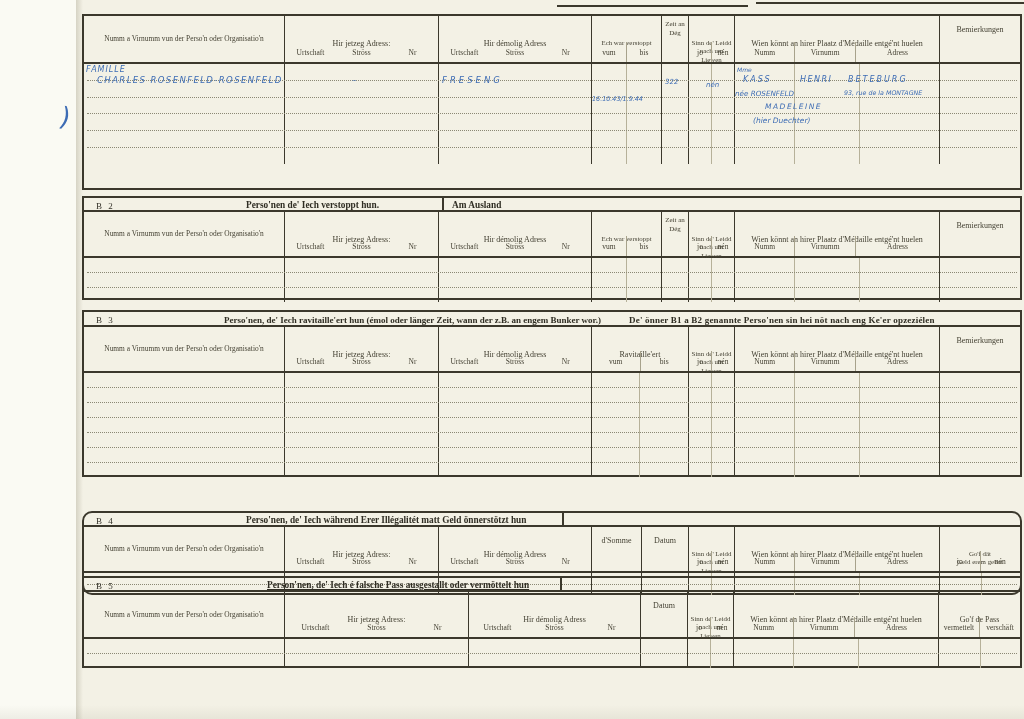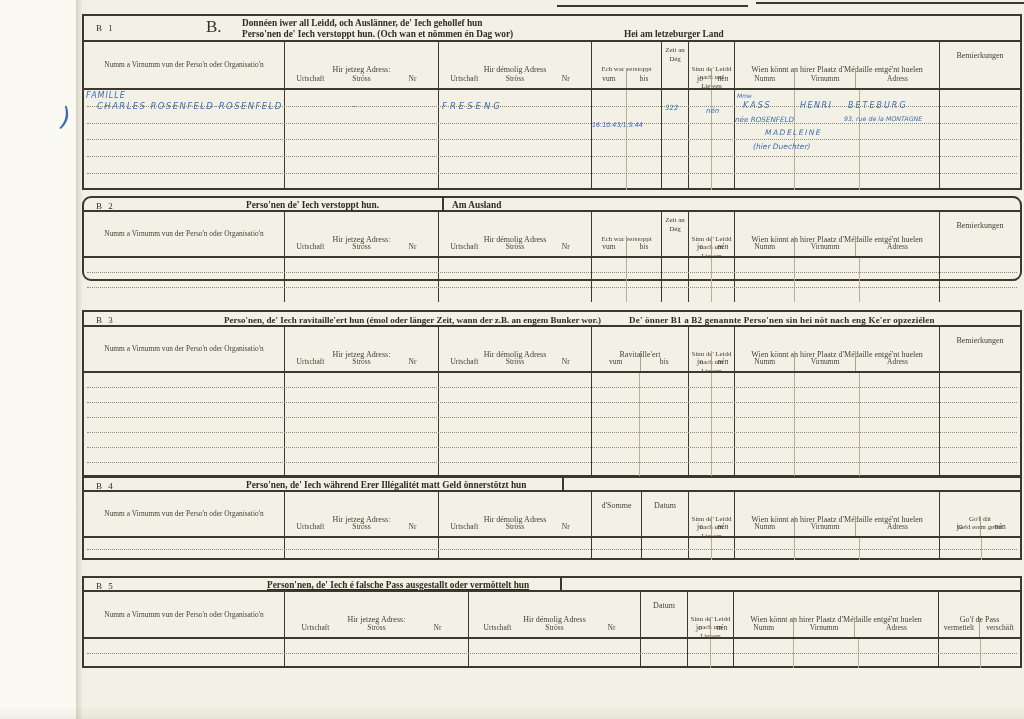--- a/index.html
+++ b/index.html
@@ -58,27 +58,20 @@
 </head>
 <body>
 
 <div class="margin-strip"></div>
 <div class="crease"></div>
 <span class="margin-mark">)</span>
 <div class="topline" style="left:557px; top:5px; width:191px;"></div>
 <div class="topline" style="left:756px; top:2px; width:268px;"></div>
 
 <div class="sec" style="top:14px; height:176px;">
-  <div class="trow" style="height:26px;">
-    <span class="sec-id" style="top:7px;">B 1</span>
-    <span class="bigB">B.</span>
-    <span class="t-text" style="left:158px; top:2px;">Donnéen iwer all Leidd, och Auslänner, de' Iech gehollef hun</span>
-    <span class="t-text" style="left:158px; top:13px;">Perso'nen de' Iech verstoppt hun. (Och wan et nömmen én Dag wor)</span>
-    <span class="t-text" style="left:540px; top:13px;">Hei am letzeburger Land</span>
-  </div>
   <div class="hdr" style="height:48px;">
     <div class="hc name" style="width:201px;">
         <span>Numm a Virnumm vun der Perso'n oder Organisatio'n</span>
       </div>
     <div class="hc" style="width:154px;">
       <div class="top">Hir jetzeg Adress:</div>
       <div class="subs">
           <span>Urtschaft</span>
           <span>Ströss</span>
           <span>Nr</span>
@@ -156,21 +149,21 @@
     <span class="hw" style="left:659px; top:12px; font-size:8px; letter-spacing:2px;">KASS</span>
     <span class="hw" style="left:716px; top:12px; font-size:8px; letter-spacing:1.5px;">HENRI</span>
     <span class="hw" style="left:764px; top:12px; font-size:8px; letter-spacing:2px;">BETEBURG</span>
     <span class="hw" style="left:651px; top:26px; font-size:7.2px;">née ROSENFELD</span>
     <span class="hw" style="left:760px; top:26px; font-size:6.3px;">93, rue de la MONTAGNE</span>
     <span class="hw" style="left:681px; top:39px; font-size:7.5px; letter-spacing:1.5px;">MADELEINE</span>
     <span class="hw" style="left:669px; top:53px; font-size:7.5px;">(hier Duechter)</span>
   </div>
 </div>
 
-<div class="sec" style="top:196px; height:85px;border-radius:9px;">
+<div class="sec" style="top:196px; height:104px;">
   <div class="trow" style="height:14px;">
     <span class="sec-id" style="top:2.5px;">B 2</span>
     <span class="t-text" style="left:162px; top:2px;">Perso'nen de' Iech verstoppt hun.</span>
     <span class="tdiv" style="left:358px;"></span>
     <span class="t-text" style="left:368px; top:2px;">Am Ausland</span>
   </div>
   <div class="hdr" style="height:46px;">
     <div class="hc name" style="width:201px;">
         <span>Numm a Virnumm vun der Perso'n oder Organisatio'n</span>
       </div>
@@ -313,21 +306,21 @@
         <div class="r"></div>
       <div class="r"></div>
         <div class="r"></div>
       <div class="r"></div>
         <div class="r"></div>
       <div class="r"></div>
     </div>
   </div>
 </div>
 
-<div class="sec" style="top:476px; height:84px;">
+<div class="sec" style="top:511px; height:84px;border-radius:10px;">
   <div class="trow" style="height:14px;">
     <span class="sec-id" style="top:2.5px;">B 4</span>
     <span class="t-text" style="left:162px; top:2px;">Perso'nen, de' Iech während Erer Illégalitét matt Geld önnerstötzt hun</span>
     <span class="tdiv" style="left:478px;"></span>
   </div>
   <div class="hdr" style="height:46px;">
     <div class="hc name" style="width:201px;">
         <span>Numm a Virnumm vun der Perso'n oder Organisatio'n</span>
       </div>
     <div class="hc" style="width:154px;">

